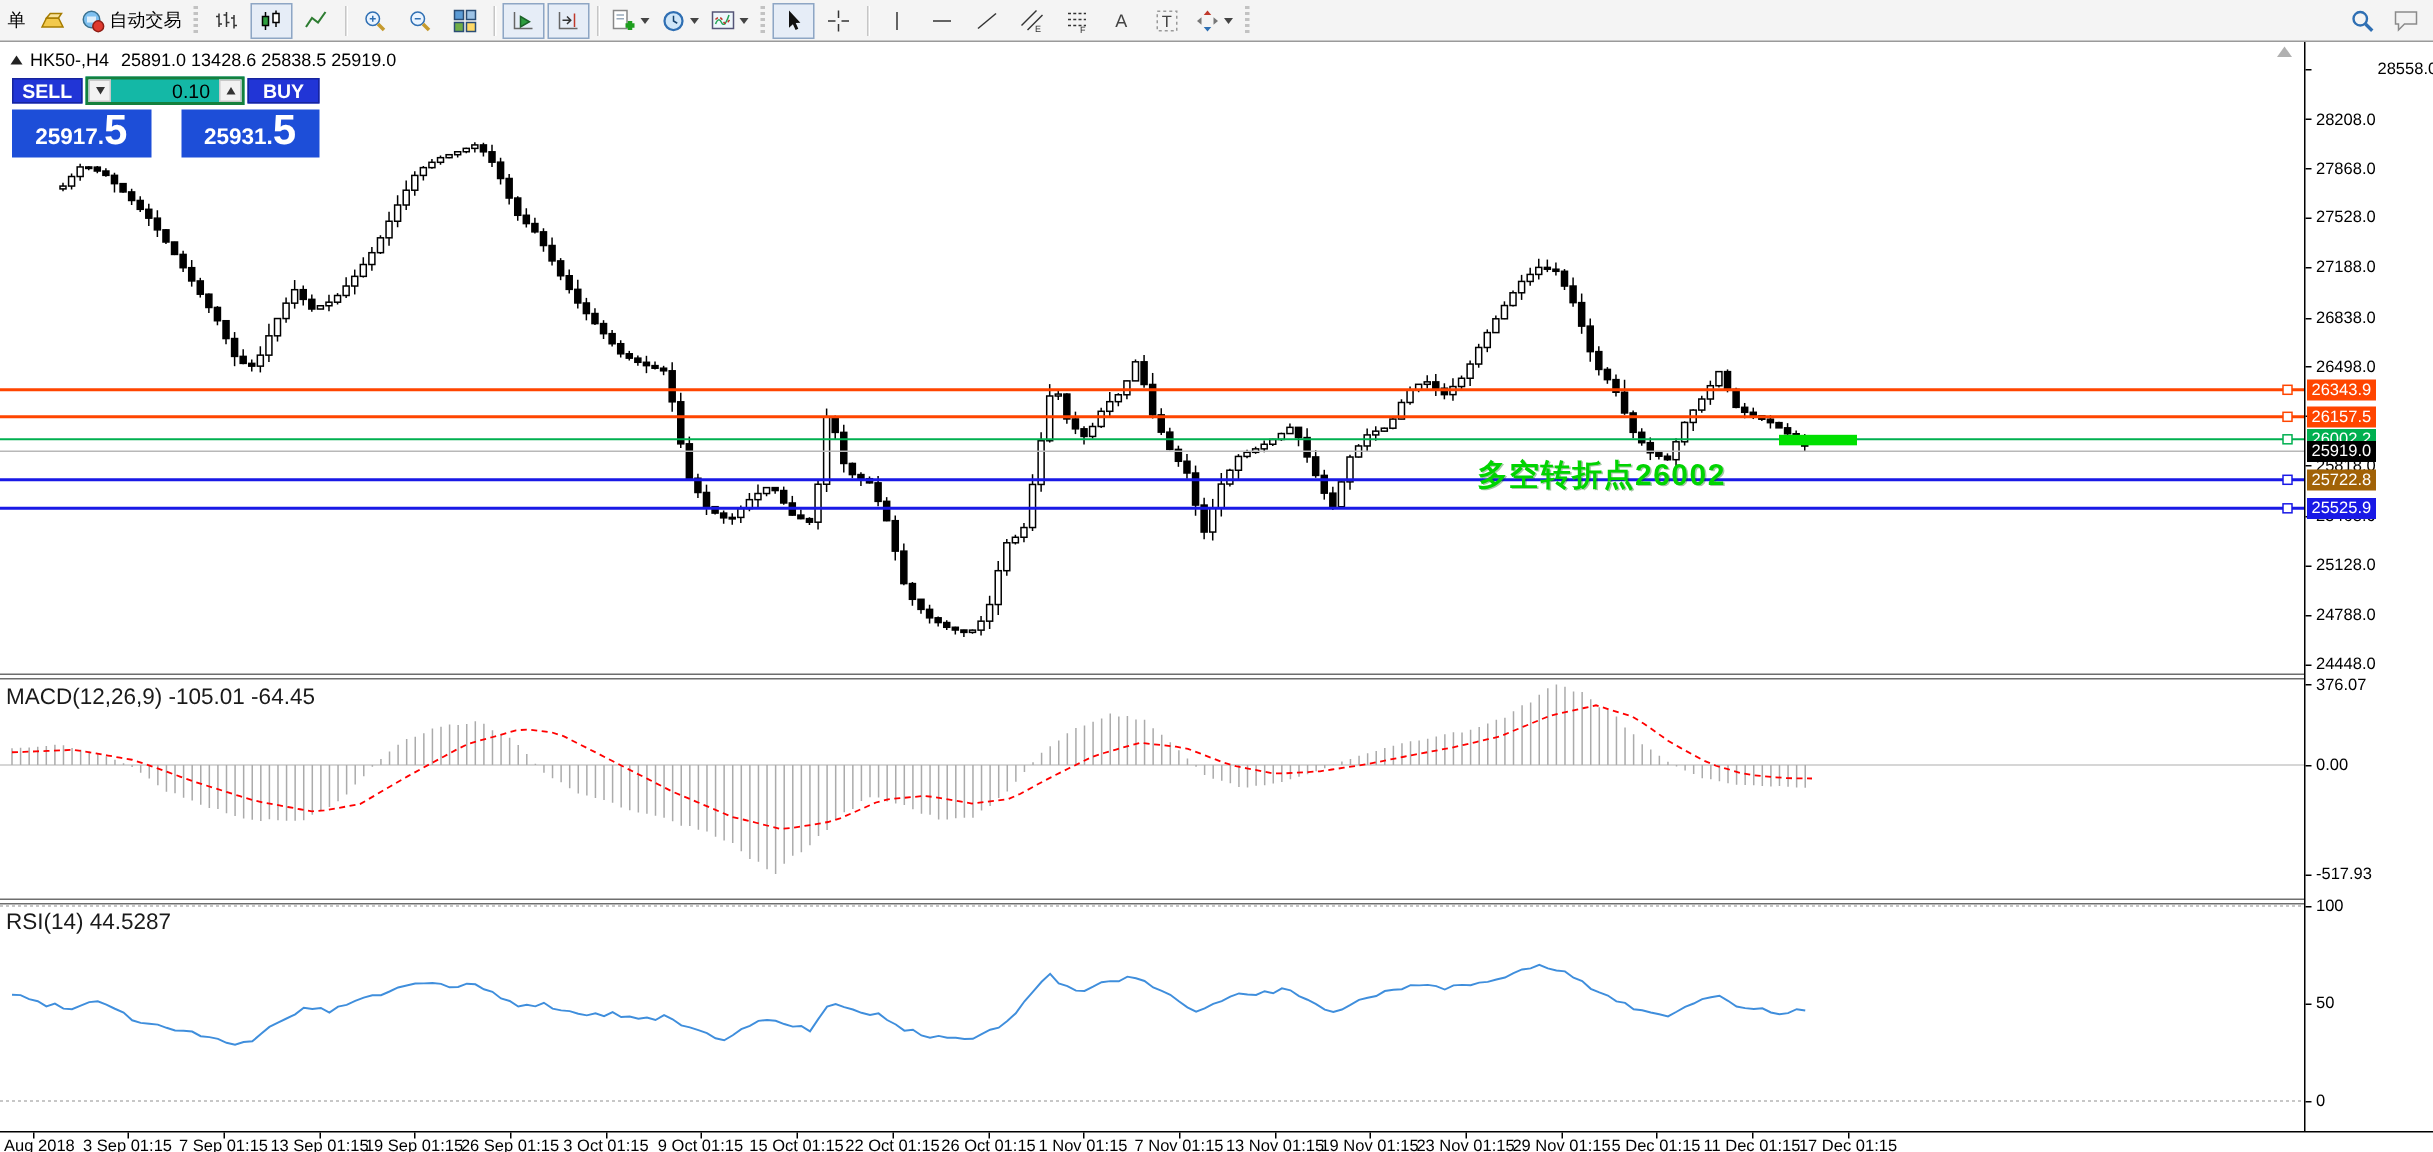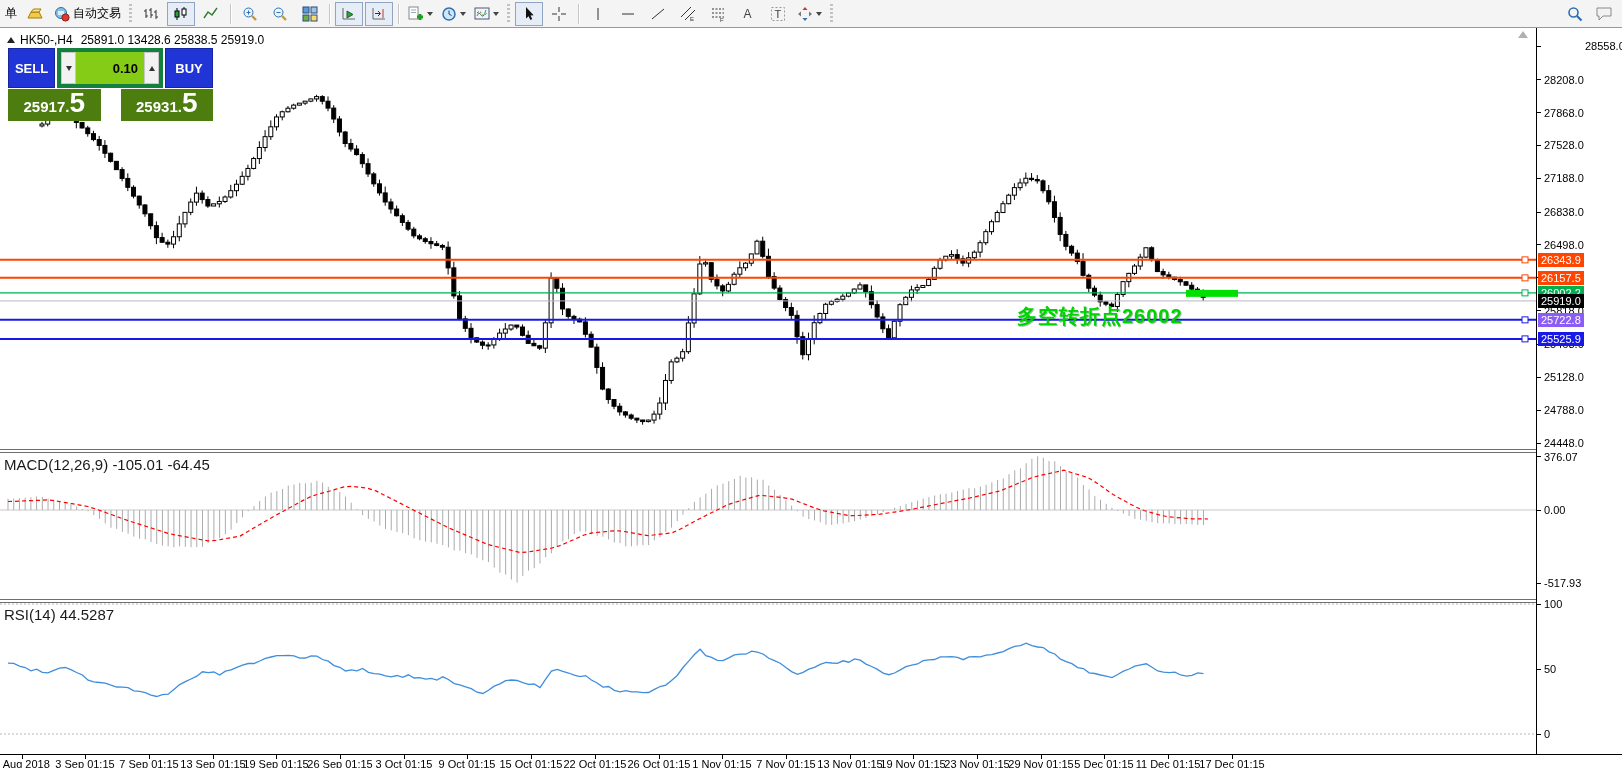--- a/index.html
+++ b/index.html
@@ -24,42 +24,42 @@
   .tb-right{margin-left:auto;display:flex;align-items:center;}
   
   .panel-svg{position:absolute;left:0;}
   .splitter{position:absolute;left:0;width:1622px;height:4px;background:#fff;
             border-top:1px solid #6e6e6e;border-bottom:1px solid #6e6e6e;box-sizing:border-box;cursor:row-resize;}
   .chart-header{position:absolute;left:7px;top:33px;font-size:12px;color:#000;display:flex;align-items:center;}
   .collapse-tri{width:0;height:0;border-left:4px solid transparent;border-right:4px solid transparent;
                 border-bottom:6px solid #222;margin-right:5px;}
   .ind-label{position:absolute;left:4px;font-size:15px;color:#1a1a1a;}
   .annotation{position:absolute;font-weight:bold;font-size:20px;letter-spacing:1px;
-              text-shadow:1px 1px 0 rgba(0,90,0,.35);margin-left:32px;}
+              text-shadow:1px 1px 0 rgba(0,90,0,.35);}
   
   .axis-col{position:absolute;left:1536px;top:28px;width:86px;height:726px;background:#fff;
             border-left:1px solid #000;box-sizing:border-box;}
   .tickdash{position:absolute;left:0;width:4px;height:1px;background:#000;}
   .ticklabel{position:absolute;left:7px;font-size:11px;color:#000;white-space:nowrap;}
   .pricetag{position:absolute;left:1px;padding:0 3px;font-size:11px;color:#fff;white-space:nowrap;line-height:14px;}
   .scroll-marker{position:absolute;left:1518px;top:31px;width:0;height:0;
                  border-left:5px solid transparent;border-right:5px solid transparent;border-bottom:7px solid #b0b0b0;}
   
   .trade{position:absolute;left:8px;top:48px;width:205px;}
-  .trade .row1{display:flex;height:40px;}
+  .trade .row1{display:flex;height:24px;align-items:center;}
   .tr-btn{background:#2135d6;color:#fff;font-weight:bold;font-size:13px;display:flex;
           align-items:center;justify-content:center;border:1px solid #16249e;box-sizing:border-box;}
   .sellbtn{width:47px;}.buybtn{width:48px;}
-  .spin{display:flex;flex:1;background:#84cc16;border:4px solid #15803d;box-sizing:border-box;margin:0 2px;font-weight:bold;}
+  .spin{display:flex;flex:1;background:#14b8a6;border:2px solid #15803d;box-sizing:border-box;margin:0 2px;}
   .spin-btn{width:15px;display:flex;align-items:center;justify-content:center;background:#f2f2f2;border:1px solid #c8c8c8;box-sizing:border-box;}
   .vol{flex:1;display:flex;align-items:center;justify-content:flex-end;padding-right:6px;font-size:13px;color:#000;}
   .tri-dn{width:0;height:0;border-left:3.5px solid transparent;border-right:3.5px solid transparent;border-top:5px solid #333;}
   .tri-up{width:0;height:0;border-left:3.5px solid transparent;border-right:3.5px solid transparent;border-bottom:5px solid #333;}
   .trade .row2{display:flex;height:32px;margin-top:1px;}
-  .pricebox{flex:1;background:#4d7c0f;color:#fff;display:flex;align-items:baseline;justify-content:center;padding-top:2px;box-sizing:border-box;}
+  .pricebox{flex:1;background:#1d4ed8;color:#fff;display:flex;align-items:baseline;justify-content:center;padding-top:2px;box-sizing:border-box;}
   .pricebox + .pricebox{margin-left:20px;}
   .pmain{font-weight:bold;font-size:15px;}
   .pbig{font-weight:bold;font-size:28px;line-height:24px;}
   
   .date-row{position:absolute;left:0;top:754px;width:1622px;height:14px;border-top:1px solid #000;background:#fff;}
   .dtick{position:absolute;top:0;width:1px;height:4px;background:#000;}
   .dlabel{position:absolute;top:3px;transform:translateX(-50%);font-size:11px;color:#000;white-space:nowrap;}
 </style>
 </head>
 <body>
@@ -956,21 +956,21 @@
     <div class="ticklabel" style="top: 310.474px;">25468.0</div>
     <div class="tickdash" style="top: 349px;"></div>
     <div class="ticklabel" style="top: 343.316px;">25128.0</div>
     <div class="tickdash" style="top: 382px;"></div>
     <div class="ticklabel" style="top: 376.158px;">24788.0</div>
     <div class="tickdash" style="top: 415px;"></div>
     <div class="ticklabel" style="top: 409px;">24448.0</div>
     <div class="pricetag" style="top: 224.868px; background: rgb(255, 69, 0);">26343.9</div>
     <div class="pricetag" style="top: 242.873px; background: rgb(255, 69, 0);">26157.5</div>
     <div class="pricetag" style="top: 257.874px; background: rgb(0, 176, 80);">26002.2</div>
-    <div class="pricetag" style="top: 284.862px; background: #8b5cf6;">25722.8</div>
+    <div class="pricetag" style="top: 284.862px; background: #a16207;">25722.8</div>
     <div class="pricetag" style="top: 303.882px; background: rgb(25, 25, 230);">25525.9</div>
     <div class="pricetag" style="top: 265.911px; background: rgb(0, 0, 0);">25919.0</div>
     <div class="ticklabel" style="top: 422.958px;">376.07</div>
     <div class="tickdash" style="top: 428px;"></div>
     <div class="ticklabel" style="top: 476px;">0.00</div>
     <div class="tickdash" style="top: 482px;"></div>
     <div class="ticklabel" style="top: 549.051px;">-517.93</div>
     <div class="tickdash" style="top: 555px;"></div>
     <div class="ticklabel" style="top: 570px;">100</div>
     <div class="tickdash" style="top: 576px;"></div>

